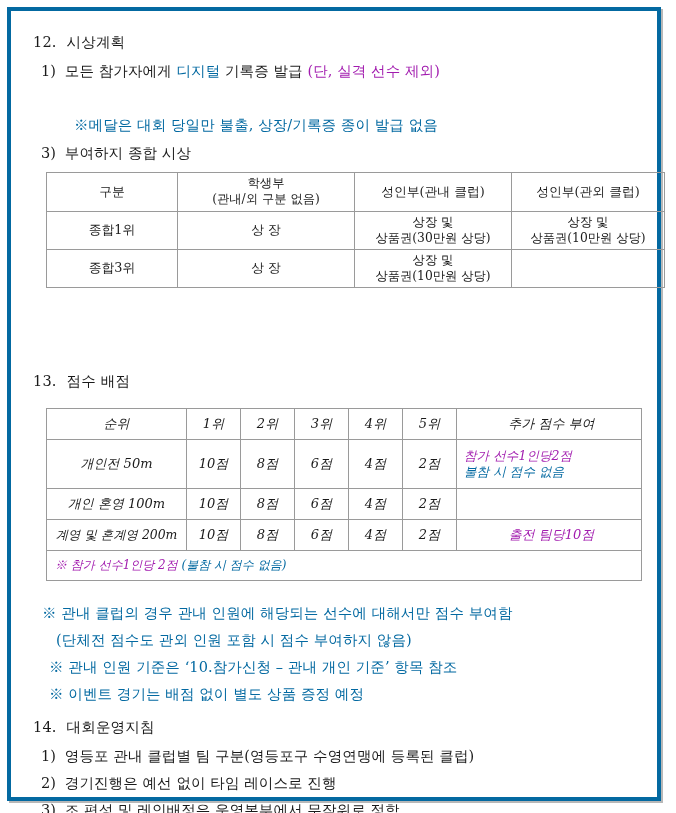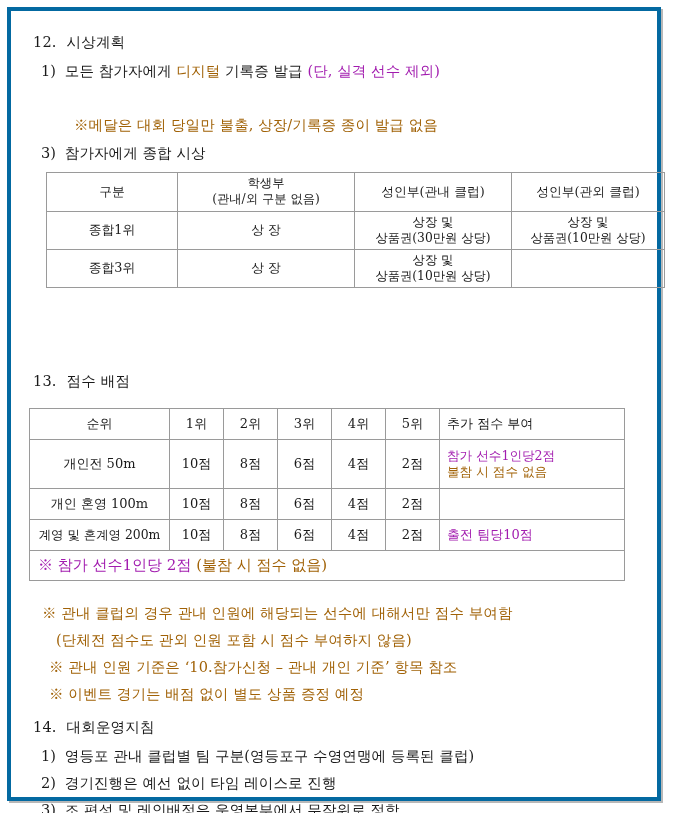--- a/index.html
+++ b/index.html
@@ -39,21 +39,21 @@
     font-size: 14.5px;
     letter-spacing: 0.2px;
     white-space: nowrap;
   }
   .line {
     position: absolute;
     font-size: 14.5px;
     letter-spacing: 0.1px;
     white-space: nowrap;
   }
-  .red  { color: #a16207; }
+  .red  { color: #0369a1; }
   .blue { color: #a21caf; }
   .blk  { color: #1a1a1a; }
 
   
   table {
     position: absolute;
     border-collapse: collapse;
     font-size: 13px;
     table-layout: fixed;
   }
@@ -75,39 +75,40 @@
   #award-table td { height: 37px; font-size: 12.8px; }
   #award-table tr:first-child td { height: 38px; }
   #award-table .c0 { width: 126px; }
   #award-table .c1 { width: 172px; }
   #award-table .c2 { width: 152px; }
   #award-table .c3 { width: 148px; }
   #award-table .two-line { font-size: 12.3px; }
 
   
   #score-table {
-    left: 18px;
+    left: 35px;
     top: 397px;
     width: 540px;
+    font-style: italic;
   }
   #score-table td { height: 30px; font-size: 13px; }
   #score-table .sc-name { width: 135px; }
   #score-table .sc-rank { width: 49px; }
-  #score-table .sc-extra { width: 175px; text-align: left; padding-left: 7px; }
+  #score-table .sc-extra { width: 175px; text-align: center; padding-left: 7px; }
   #score-table tr.r50 td { height: 48px; }
   #score-table .extra-2line {
     line-height: 1.3;
     font-size: 12.6px;
     text-align: left;
   }
   #score-table td.note-cell {
     text-align: left;
     padding-left: 8px;
     height: 29px;
-    font-size: 15px;
+    font-size: 12px;
   }
   .nowrap { white-space: nowrap; }
 </style>
 </head>
 <body>
 
 <div id="page">
 <div id="page-inner">
 
   <div class="sec-title blk" style="left:22px; top:22px;">
@@ -118,21 +119,21 @@
   <div class="line" style="left:30px; top:51px;">
     <span class="blk">1)</span>
     <span class="blk" style="margin-left:4px;">모든 참가자에게 </span><span class="red">디지털</span><span class="blk"> 기록증 발급 </span><span class="blue">(단, 실격 선수 제외)</span>
   </div>
 
 
   <div class="line red" style="left:63px; top:105px;">※메달은 대회 당일만 불출, 상장/기록증 종이 발급 없음</div>
 
   <div class="line" style="left:30px; top:133px;">
     <span class="blk">3)</span>
-    <span class="blk" style="margin-left:4px;">참가자에게 종합 시상</span>
+    <span class="blk" style="margin-left:4px;">부여하지 종합 시상</span>
   </div>
 
   <table id="award-table">
     <tbody>
           <tr>
       <td class="c0">구분</td>
       <td class="c1 two-line">
         <div>학생부</div>
         <div>(관내/외 구분 없음)</div>
       </td>

